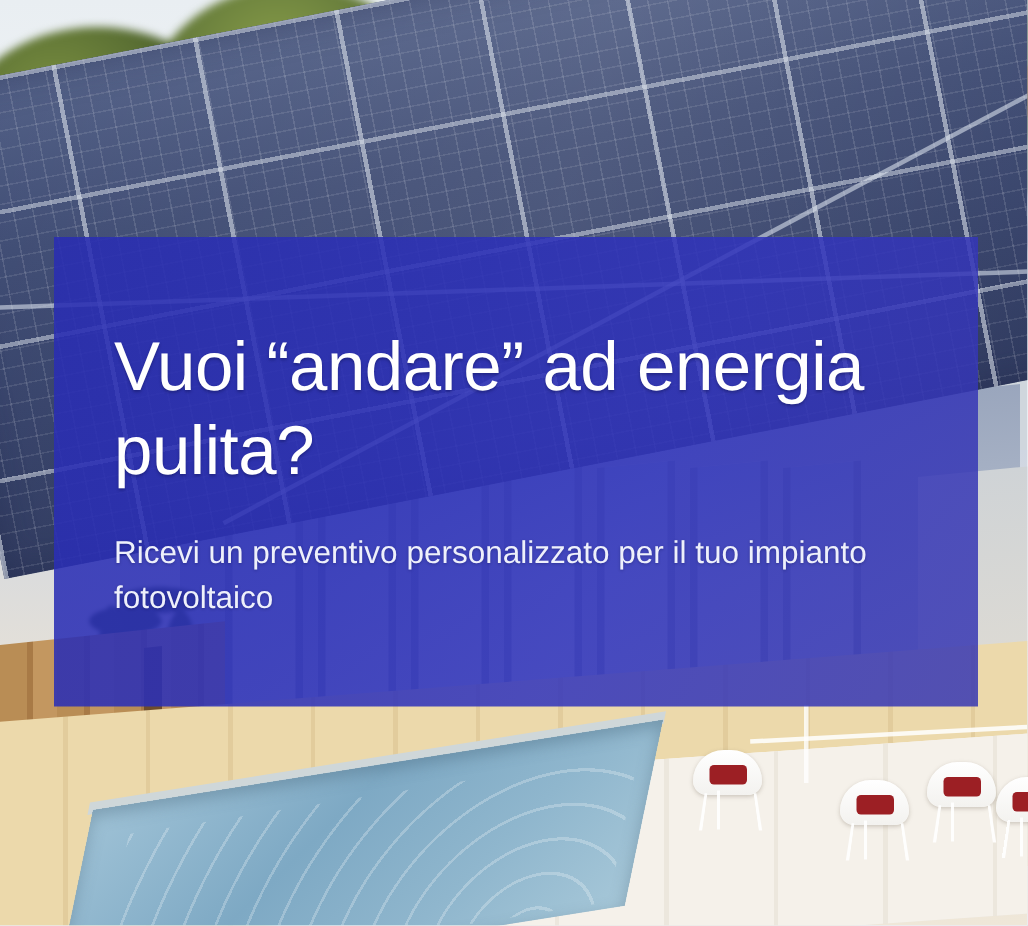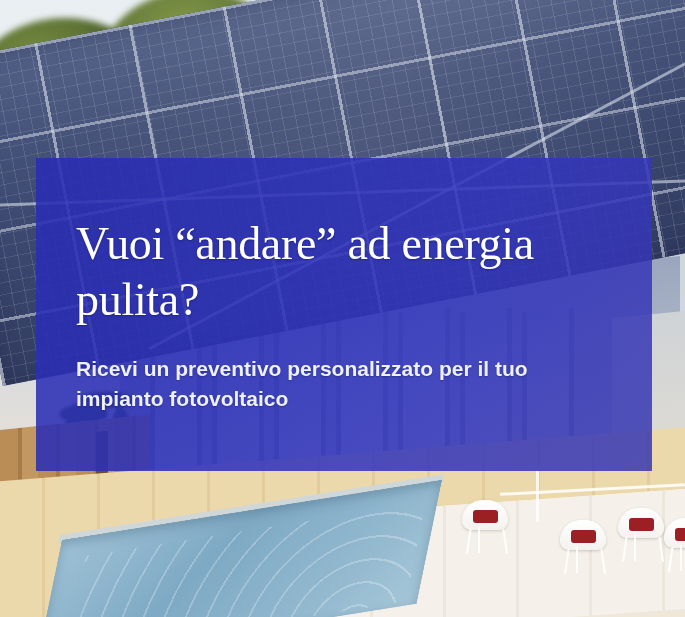--- a/index.html
+++ b/index.html
@@ -231,28 +231,27 @@
   }
 
   .headline {
     margin: 0;
     color: #ffffff;
     font-size: 46px;
     line-height: 1.22;
     font-weight: 400;
     letter-spacing: -0.3px;
     text-shadow: 0 1px 2px rgba(10,12,60,.35);
-    font-family: Liberation Serif, serif;
   }
   .subtitle {
     margin: 26px 0 0 0;
     color: #eef0fb;
     font-size: 21px;
     line-height: 1.42;
-    font-weight: 700;
+    font-weight: 400;
     text-shadow: 0 1px 2px rgba(10,12,60,.3);
   }
 </style>
 </head>
 <body>
 
 <div class="hero">
 
   <div class="photo">
     <div class="sky"></div>

